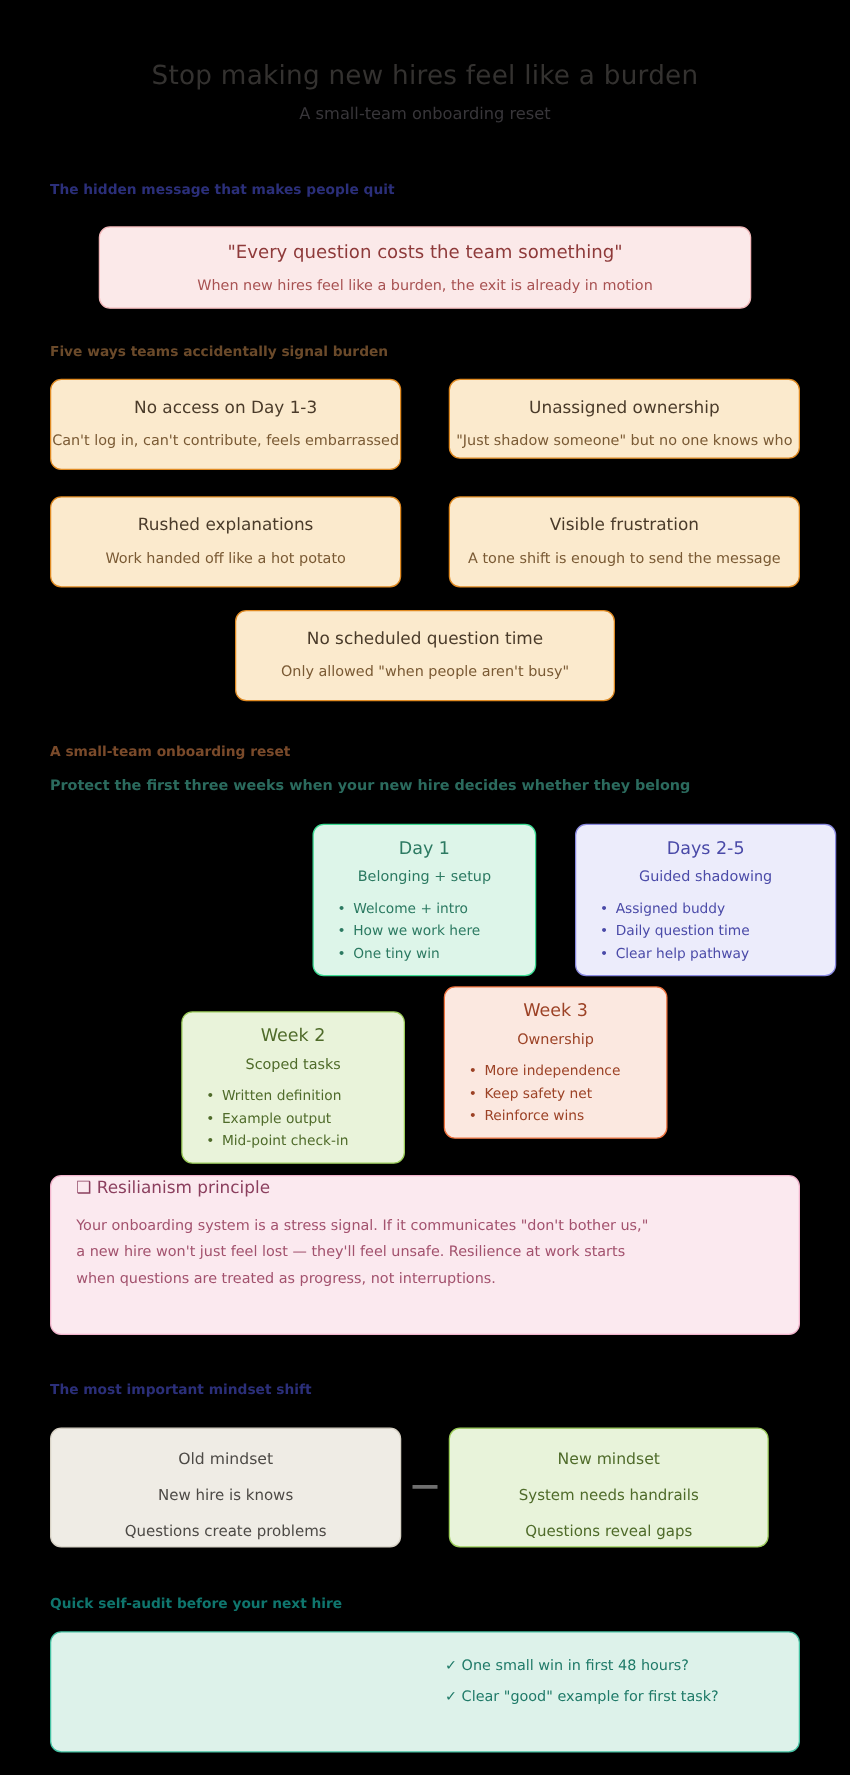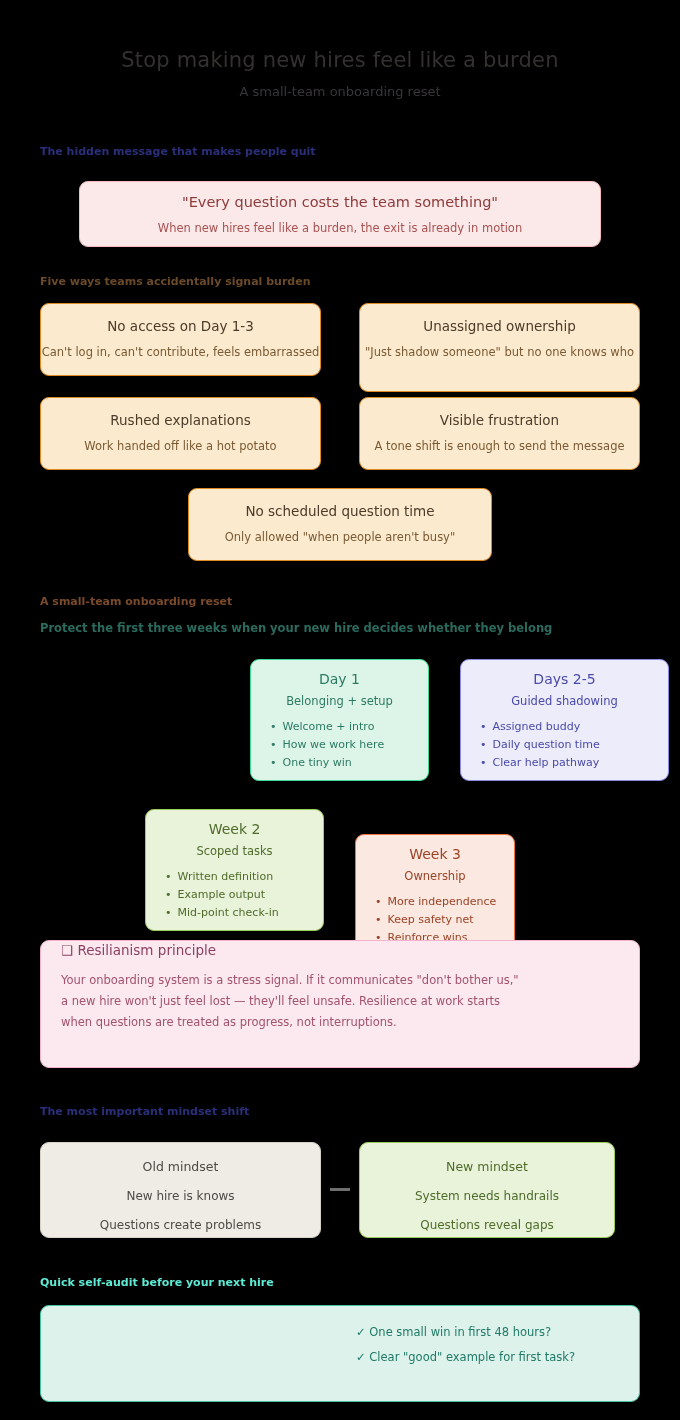--- a/index.html
+++ b/index.html
@@ -225,21 +225,21 @@
     <div class="quote-main">"Every question costs the team something"</div>
     <div class="quote-sub">When new hires feel like a burden, the exit is already in motion</div>
   </div>
 
   <div class="sec-h" style="top: 275px; color: rgb(107, 74, 42);">Five ways teams accidentally signal burden</div>
 
   <div class="card burden" style="left:40px; top:303px; width:281px; height:73px;">
     <div class="c-title">No access on Day 1-3</div>
     <div class="c-sub">Can't log in, can't contribute, feels embarrassed</div>
   </div>
-  <div class="card burden" style="left:359px; top:303px; width:281px; height:89px;">
+  <div class="card burden" style="left:359px; top:303px; width:281px; height:64px;">
     <div class="c-title">Unassigned ownership</div>
     <div class="c-sub">"Just shadow someone" but no one knows who</div>
   </div>
   <div class="card burden" style="left:40px; top:397px; width:281px; height:73px;">
     <div class="c-title">Rushed explanations</div>
     <div class="c-sub">Work handed off like a hot potato</div>
   </div>
   <div class="card burden" style="left:359px; top:397px; width:281px; height:73px;">
     <div class="c-title">Visible frustration</div>
     <div class="c-sub">A tone shift is enough to send the message</div>
@@ -276,21 +276,21 @@
   <div class="card week wk-olive" style="left:145px; top:809px; width:179px; height:122px;">
     <div class="c-title">Week 2</div>
     <div class="c-sub">Scoped tasks</div>
     <ul>
       <li>Written definition</li>
       <li>Example output</li>
       <li>Mid-point check-in</li>
     </ul>
   </div>
 
-  <div class="card week wk-salmon" style="left:355px; top:834px; width:160px; height:122px;">
+  <div class="card week wk-salmon" style="left:355px; top:789px; width:179px; height:122px;">
     <div class="c-title">Week 3</div>
     <div class="c-sub">Ownership</div>
     <ul>
       <li>More independence</li>
       <li>Keep safety net</li>
       <li>Reinforce wins</li>
     </ul>
   </div>
 
   <div class="principle">
@@ -311,21 +311,21 @@
   </div>
 
   <div class="mind-dash"></div>
 
   <div class="mindset mind-new" style="left:359px; top:1142px; width:256px; height:96px;">
     <div class="mind-title">New mindset</div>
     <div class="mind-line">System needs handrails</div>
     <div class="mind-line">Questions reveal gaps</div>
   </div>
 
-  <div class="sec-h" style="top: 1276px; color: #5eead4;">Quick self-audit before your next hire</div>
+  <div class="sec-h" style="top: 1276px; color: #0f766e;">Quick self-audit before your next hire</div>
 
   <div class="checklist">
     <div class="check-col right">
       <div class="check-item">✓ One small win in first 48 hours?</div>
       <div class="check-item">✓ Clear "good" example for first task?</div>
     </div>
   </div>
 
 </div>
 

